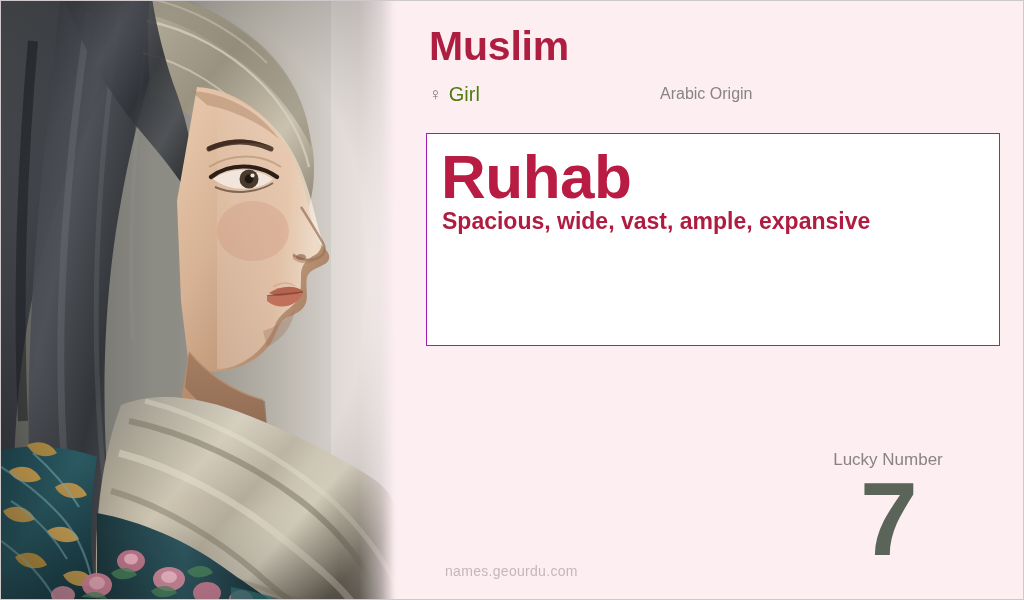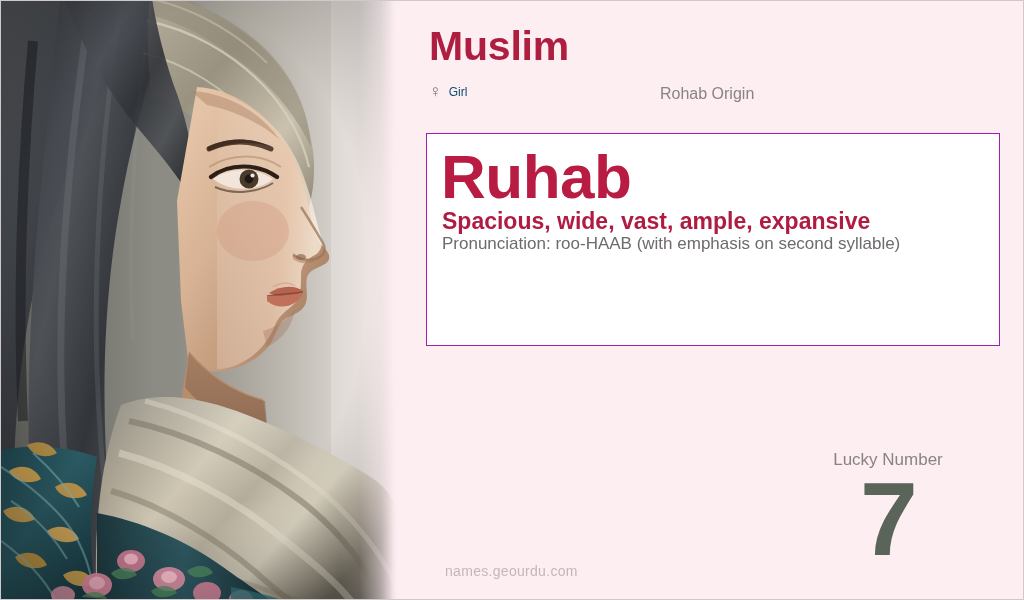--- a/index.html
+++ b/index.html
@@ -91,22 +91,22 @@
     gap: 7px;
     white-space: nowrap;
   }
   .venus-icon {
     font-size: 17px;
     color: #6f6a6c;
     line-height: 1;
     display: inline-block;
   }
   .gender-label {
-    font-size: 12px;
-    color: #0c4a6e;
+    font-size: 20px;
+    color: #4d7c0f;
   }
   .origin-label {
     position: absolute;
     left: 231px;
     top: 2px;
     font-size: 16px;
     color: #8a8386;
     white-space: nowrap;
   }
 
@@ -452,27 +452,26 @@
 
   <div class="content-panel">
 
     <div class="religion-title">Muslim</div>
 
     <div class="meta-row">
       <div class="gender-block">
         <span class="venus-icon">♀</span>
         <span class="gender-label">Girl</span>
       </div>
-      <div class="origin-label">Rohab Origin</div>
+      <div class="origin-label">Arabic Origin</div>
     </div>
 
     <div class="name-card">
       <div class="name-word">Ruhab</div>
       <div class="name-meaning">Spacious, wide, vast, ample, expansive</div>
-      <div class="name-pronunciation">Pronunciation: roo-HAAB (with emphasis on second syllable)</div>
     </div>
 
     <div class="lucky-block">
       <span class="lucky-caption">Lucky Number</span>
       <span class="lucky-value">7</span>
     </div>
 
 
     <div class="site-line">names.geourdu.com</div>
   </div>

